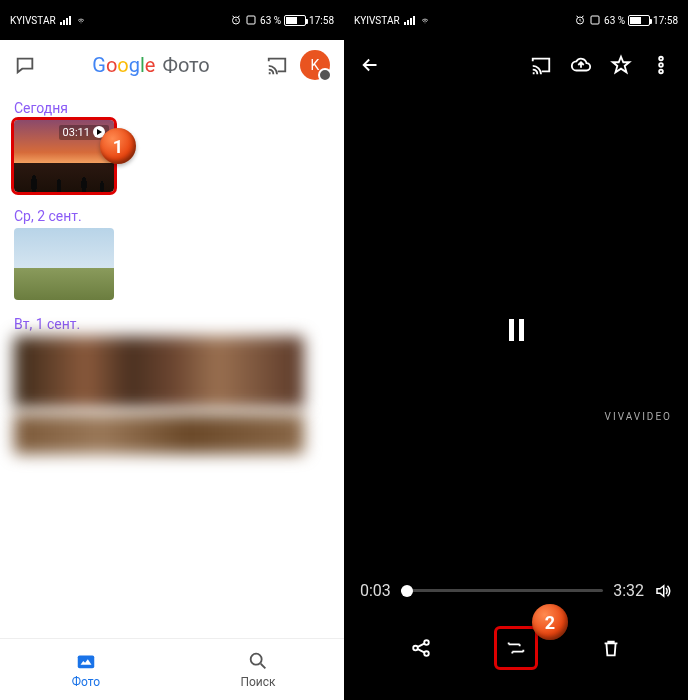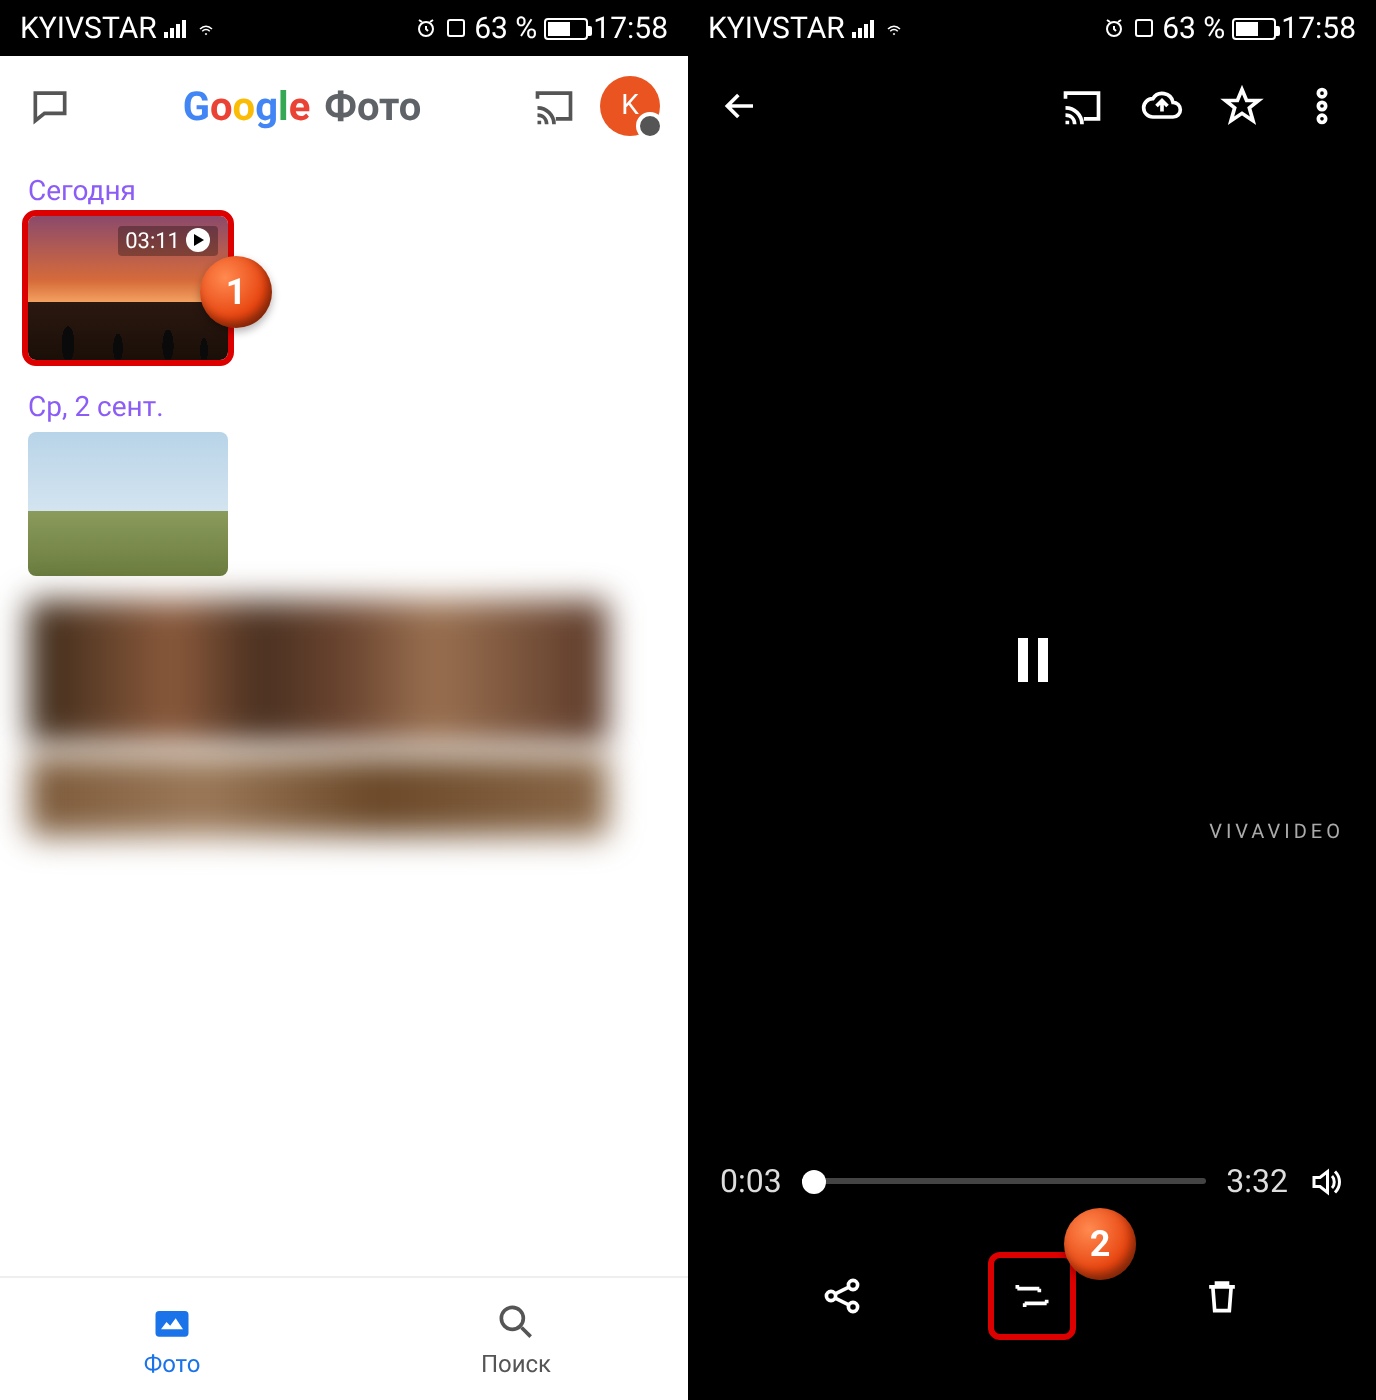--- a/index.html
+++ b/index.html
@@ -2,40 +2,40 @@
 <html><head>
 <meta charset="utf-8">
 <style>
 *{margin:0;padding:0;box-sizing:border-box;font-family:-apple-system,Roboto,Arial,sans-serif}
 body{background:#fff;width:688px;height:700px;display:flex;position:relative}
 .screen{width:344px;height:700px;position:relative;overflow:hidden}
 .left{background:#fff}
 .right{background:#000;color:#fff}
 
 
-.status{height:28px;display:flex;align-items:center;padding:4px 10px;font-size:15px;color:#fff}
+.status{height:40px;display:flex;align-items:center;padding:4px 10px;font-size:10px;color:#fff}
 .left .status{background:#000}
 .right .status{background:#000}
 .status-left{flex:1;display:flex;align-items:center;gap:4px}
 .status-right{display:flex;align-items:center;gap:3px}
 .sig-bars{display:inline-flex;align-items:flex-end;gap:1px}
 .sig-bars span{width:2px;background:#fff}
 .sig-bars span:nth-child(1){height:3px}
 .sig-bars span:nth-child(2){height:5px}
 .sig-bars span:nth-child(3){height:7px}
 .sig-bars span:nth-child(4){height:9px}
 .wifi-icon{width:12px;height:9px}
 .batt{width:22px;height:11px;border:1px solid #fff;border-radius:2px;position:relative;display:inline-flex;align-items:center;padding:1px}
 .batt::after{content:"";position:absolute;right:-3px;top:3px;width:2px;height:5px;background:#fff;border-radius:0 1px 1px 0}
 .batt-fill{background:#fff;height:100%;width:63%}
 
 
 .l-header{display:flex;align-items:center;padding:10px 14px;gap:12px;background:#fff}
 .msg-icon{width:22px;height:22px;stroke:#555}
-.logo{flex:1;text-align:center;font-size:20px;font-weight:700}
+.logo{flex:1;text-align:center;font-size:20px;font-weight:400}
 .logo .g1{color:#4285F4}.logo .g2{color:#EA4335}.logo .g3{color:#FBBC05}.logo .g4{color:#4285F4}.logo .g5{color:#34A853}.logo .g6{color:#EA4335}
 .logo .txt{color:#5f6368;margin-left:2px}
 .cast-icon{width:22px;height:22px;stroke:#555;fill:none}
 .avatar{width:30px;height:30px;border-radius:50%;background:#E95420;color:#fff;display:flex;align-items:center;justify-content:center;font-size:14px;position:relative}
 .avatar-badge{position:absolute;bottom:-2px;right:-2px;width:14px;height:14px;border-radius:50%;background:#555;border:2px solid #fff}
 
 
 .section{padding:6px 14px}
 .sec-title{font-size:14px;color:#8b5cf6;margin:4px 0}
 .thumbs{display:flex;gap:6px;flex-wrap:wrap}
@@ -145,20 +145,21 @@
   </div>
 
   <div class="section">
     <div class="sec-title">Ср, 2 сент.</div>
     <div class="thumbs">
       <div class="thumb field"></div>
     </div>
   </div>
 
   <div class="section">
+    <div class="sec-title">Вт, 1 сент.</div>
     <div class="thumbs">
       <div class="thumb wide blur1"></div>
       <div class="thumb wide blur2" style="height:40px"></div>
     </div>
   </div>
 
   <div class="bnav">
     <div class="bnav-item active">
       <svg class="bnav-ico" viewBox="0 0 24 24" fill="#1a73e8">
           <rect x="3" y="6" width="18" height="14" rx="2"></rect>

